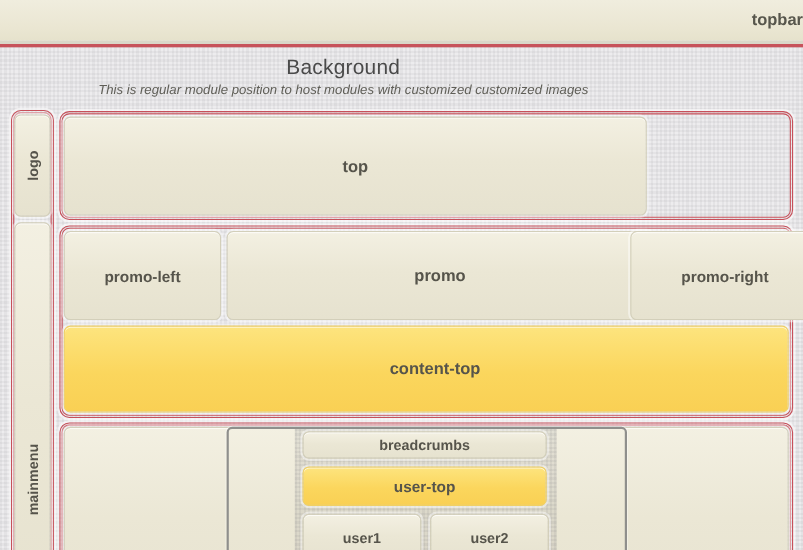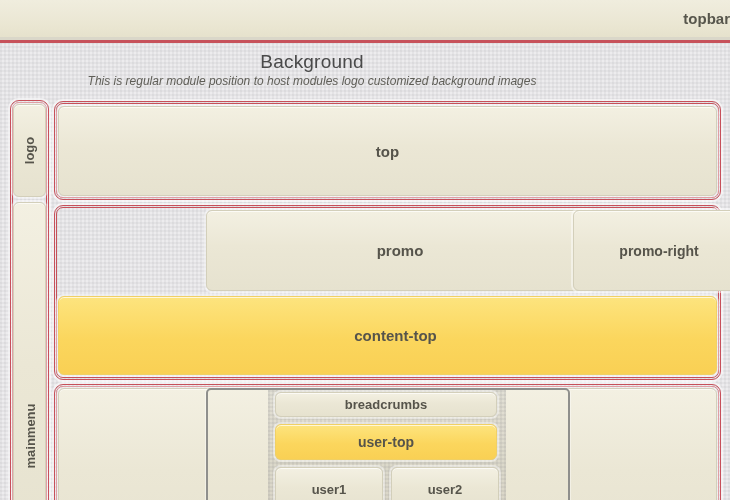--- a/index.html
+++ b/index.html
@@ -67,37 +67,40 @@
 <div class="page">
 
   <div class="topbar">
     <span>topbar</span>
   </div>
   <div class="topbar-edge"></div>
   <div class="accent-line"></div>
 
   <div class="hdr">
     <div class="hdr-title">Background</div>
-    <div class="hdr-sub">This is regular module position to host modules logo customized background images</div>
+    <div class="hdr-sub">This is regular module position to host modules with customized customized images</div>
   </div>
 
   <div class="frame" style="left:10px; top:100px; width:39px; height:470px;"></div>
   <div class="module small" style="left:13px; top:104px; width:33px; height:93px;">
     <span class="v-label">logo</span>
   </div>
   <div class="module small" style="left:13px; top:202px; width:33px; height:358px;">
     <span class="v-abs" style="top:233px; transform:translate(-50%,-50%) rotate(-90deg);">mainmenu</span>
   </div>
 
   <div class="frame" style="left:54px; top:101px; width:667px; height:99px;"></div>
-  <div class="module big" style="left:58px; top:106px; width:659px; height:90px;">
+  <div class="module big" style="left:58px; top:106px; width:530px; height:90px;">
     <span>top</span>
   </div>
 
   <div class="frame" style="left:54px; top:205px; width:667px; height:175px;"></div>
+  <div class="module" style="left:58px; top:210px; width:143px; height:81px;">
+    <span>promo-left</span>
+  </div>
   <div class="module big" style="left:206px; top:210px; width:388px; height:81px;text-align:center;">
     <span>promo</span>
   </div>
   <div class="module" style="left:573px; top:210px; width:172px; height:81px;">
     <span>promo-right</span>
   </div>
   <div class="module yellow big" style="left:58px; top:296px; width:659px; height:79px;padding-left:16px;">
     <span>content-top</span>
   </div>
 

